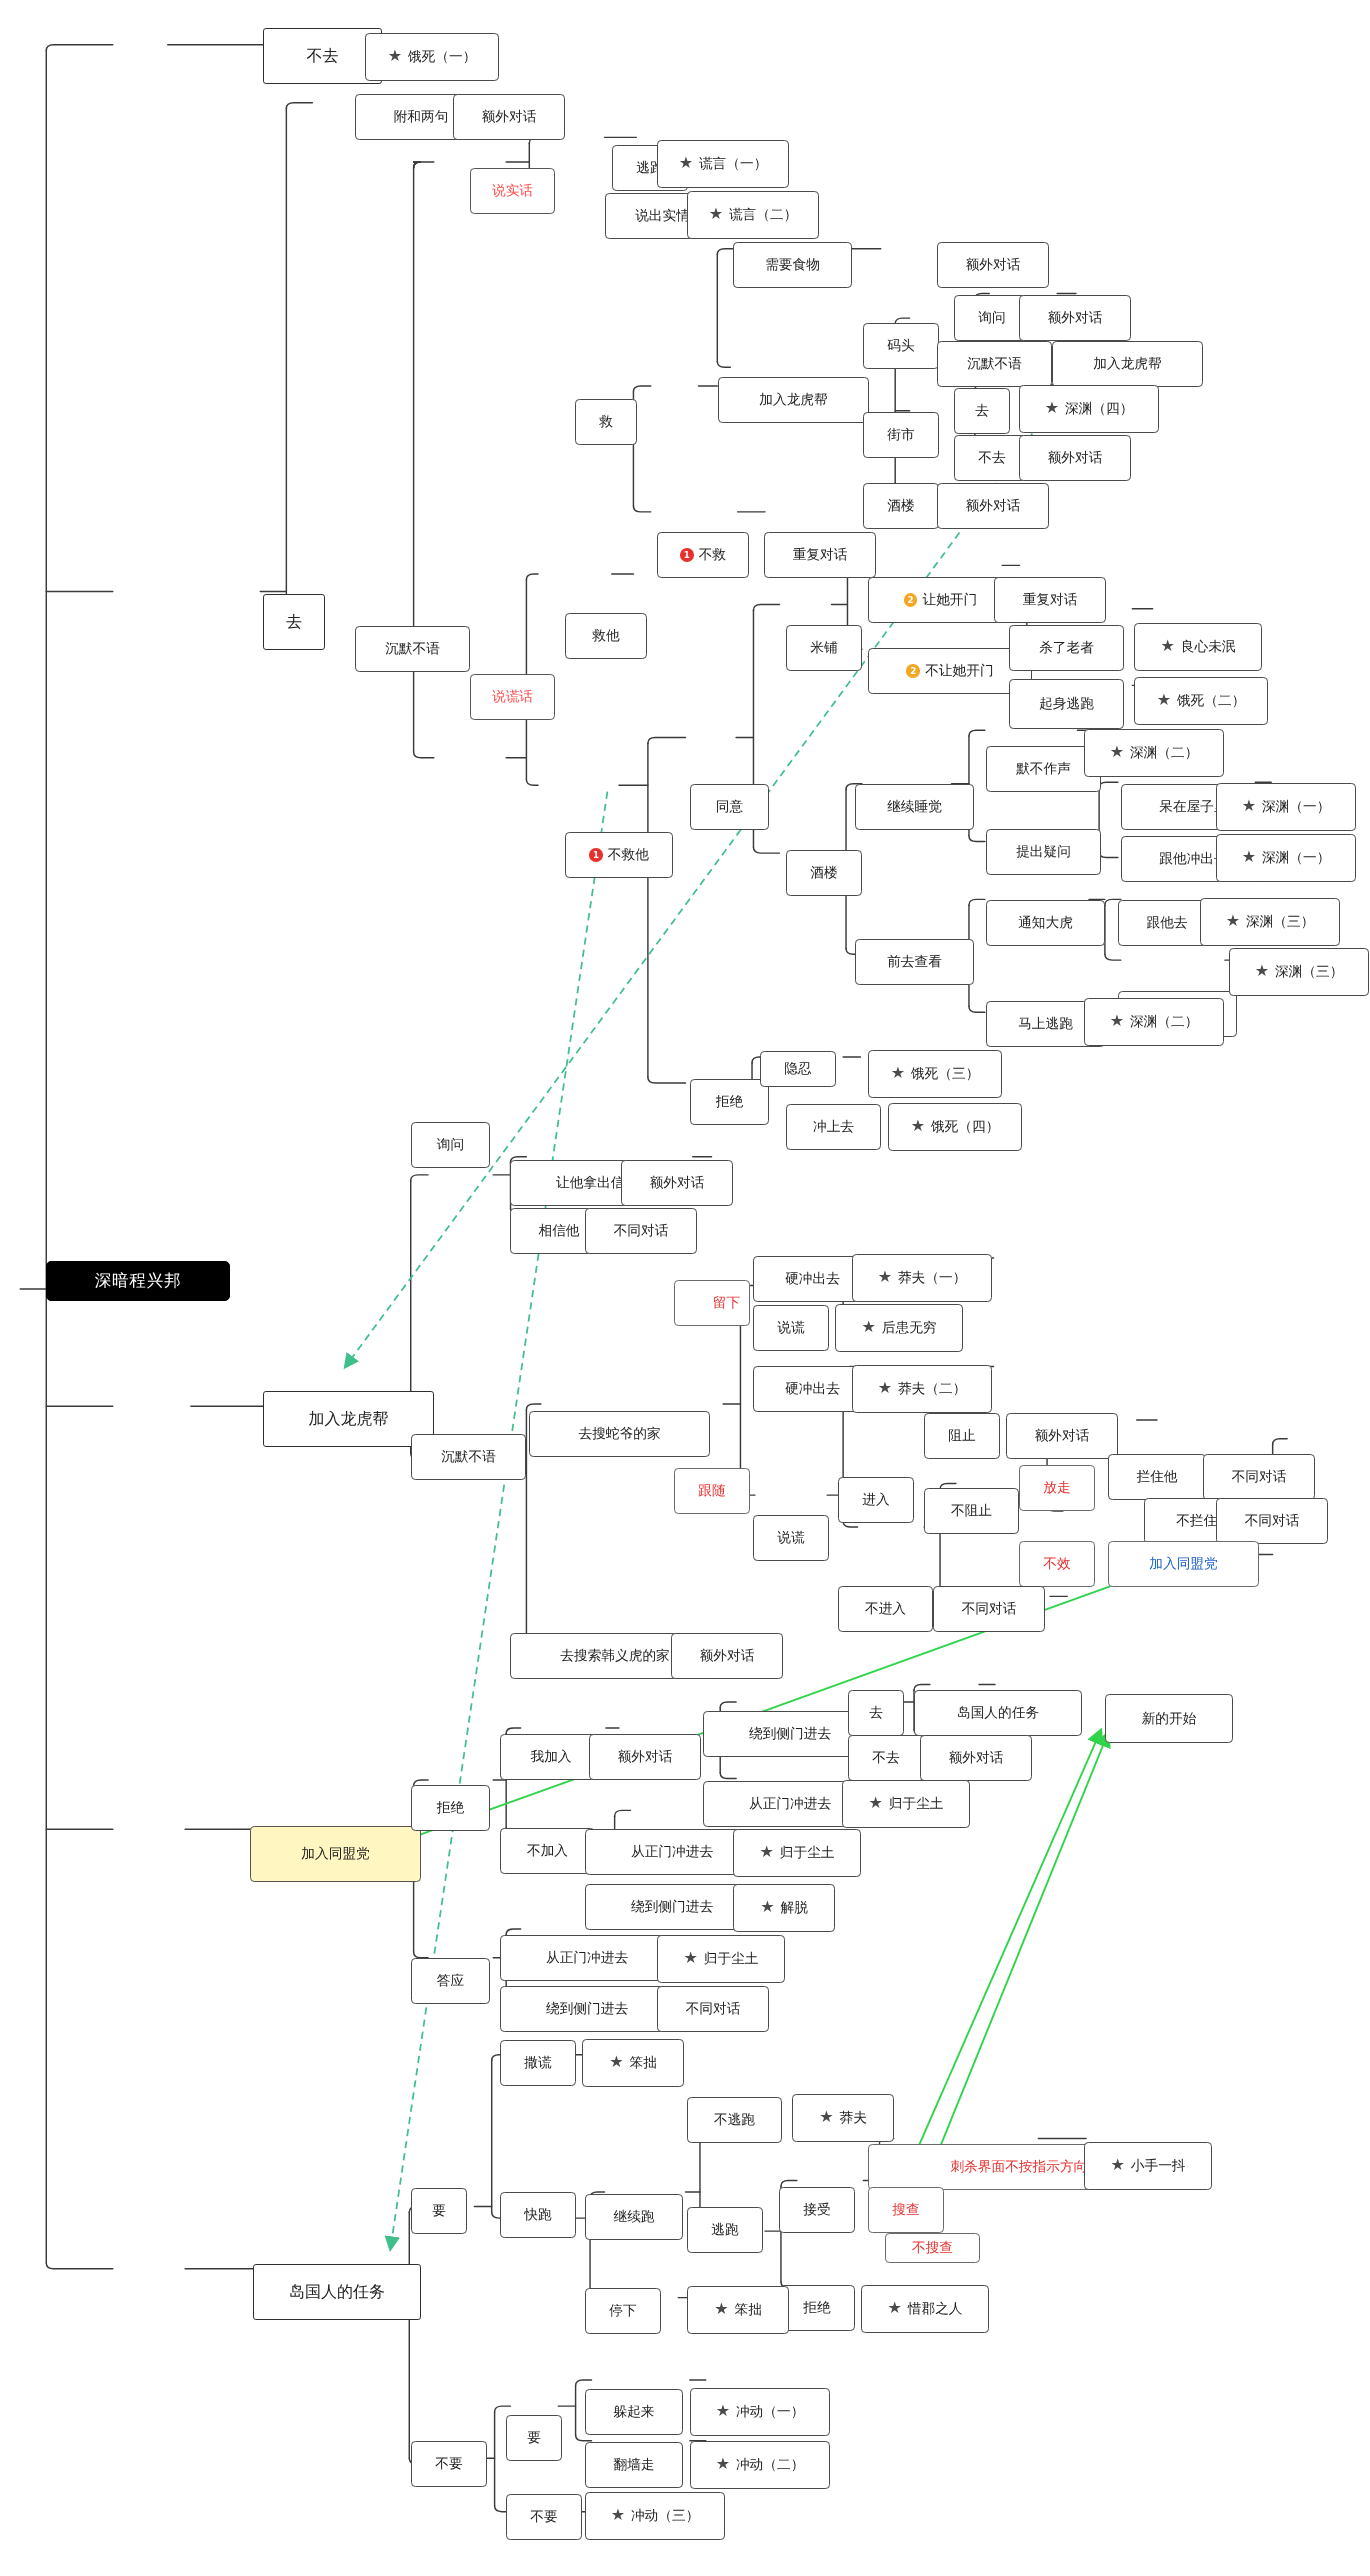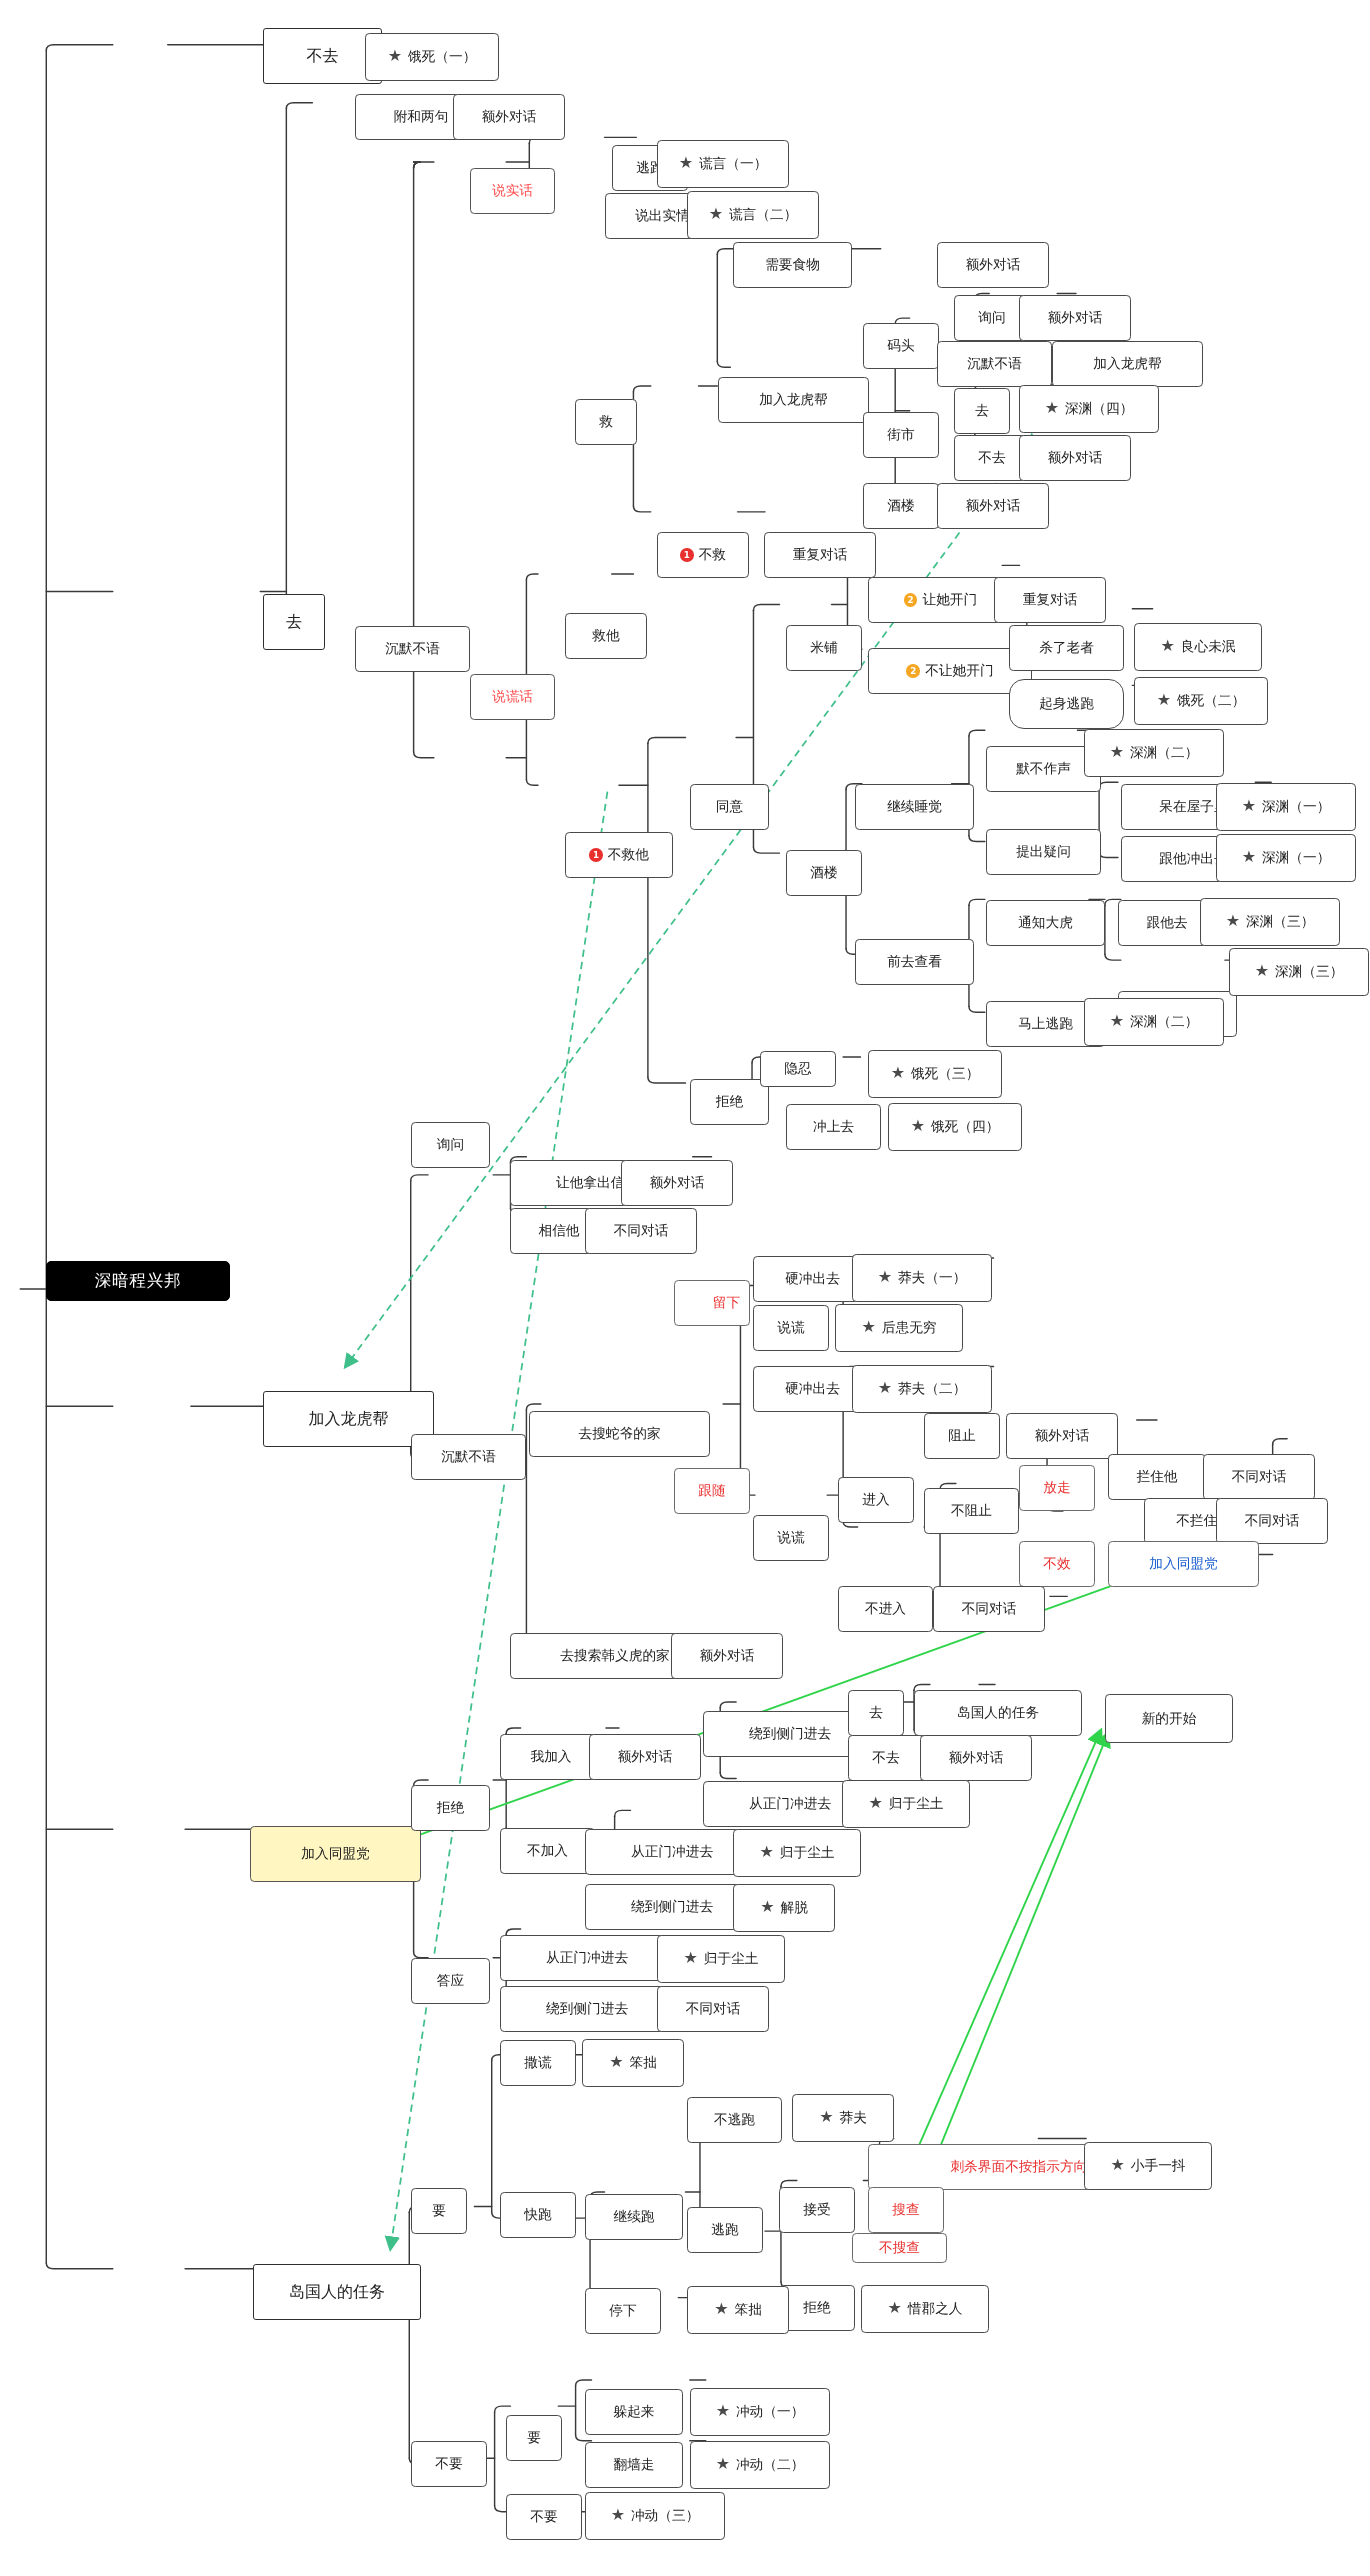--- a/index.html
+++ b/index.html
@@ -481,21 +481,21 @@
         <span class="badge b2">2</span>
         <span class="lbl">不让她开门</span>
       </div>
       <div class="node" style="left: 1009px; top: 625px; min-width: 115px; height: 46px;">
         <span class="lbl">杀了老者</span>
       </div>
       <div class="node" style="left: 1134px; top: 623px; min-width: 128px; height: 48px;">
         <span class="star">★</span>
         <span class="lbl">良心未泯</span>
       </div>
-      <div class="node" style="left: 1009px; top: 679px; min-width: 115px; height: 50px; border-radius: 15px;">
+      <div class="node" style="left: 1009px; top: 679px; min-width: 115px; height: 50px;">
         <span class="lbl">起身逃跑</span>
       </div>
       <div class="node" style="left: 1134px; top: 677px; min-width: 134px; height: 48px;">
         <span class="star">★</span>
         <span class="lbl">饿死（二）</span>
       </div>
       <div class="node" style="left: 786px; top: 850px; min-width: 76px; height: 46px;">
         <span class="lbl">酒楼</span>
       </div>
       <div class="node" style="left: 855px; top: 784px; min-width: 119px; height: 46px;">
@@ -773,21 +773,21 @@
       <div class="node redtxt" style="left: 868px; top: 2144px; min-width: 329px; height: 46px;">
         <span class="lbl">刺杀界面不按指示方向滑动</span>
       </div>
       <div class="node" style="left: 1084px; top: 2142px; min-width: 128px; height: 48px;">
         <span class="star">★</span>
         <span class="lbl">小手一抖</span>
       </div>
       <div class="node redtxt" style="left: 868px; top: 2187px; min-width: 76px; height: 46px;">
         <span class="lbl">搜查</span>
       </div>
-      <div class="node redtxt" style="left: 852px; top: 2233px; min-width: 95px; height: 30px; text-align: center;">
+      <div class="node redtxt" style="left: 885px; top: 2233px; min-width: 95px; height: 30px; text-align: center;">
         <span class="lbl">不搜查</span>
       </div>
       <div class="node" style="left: 779px; top: 2285px; min-width: 76px; height: 46px;">
         <span class="lbl">拒绝</span>
       </div>
       <div class="node" style="left: 861px; top: 2285px; min-width: 128px; height: 48px;">
         <span class="star">★</span>
         <span class="lbl">惜郡之人</span>
       </div>
       <div class="node" style="left: 585px; top: 2288px; min-width: 76px; height: 46px;">

